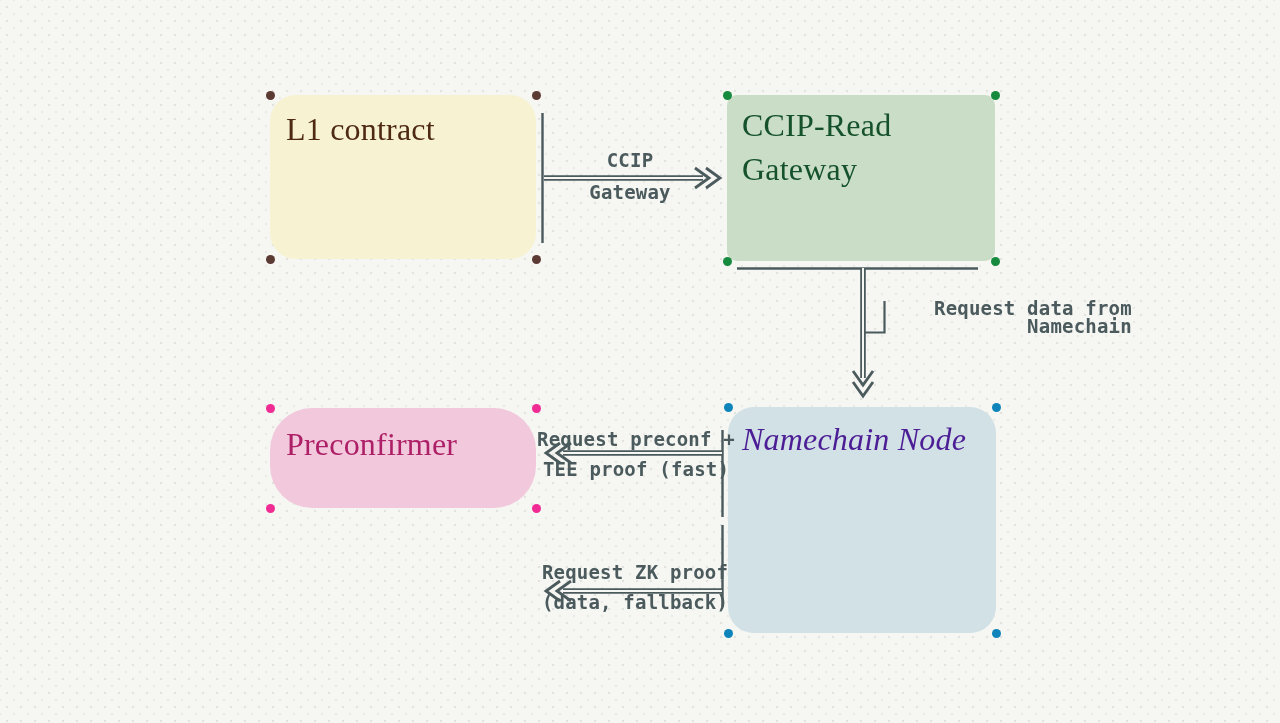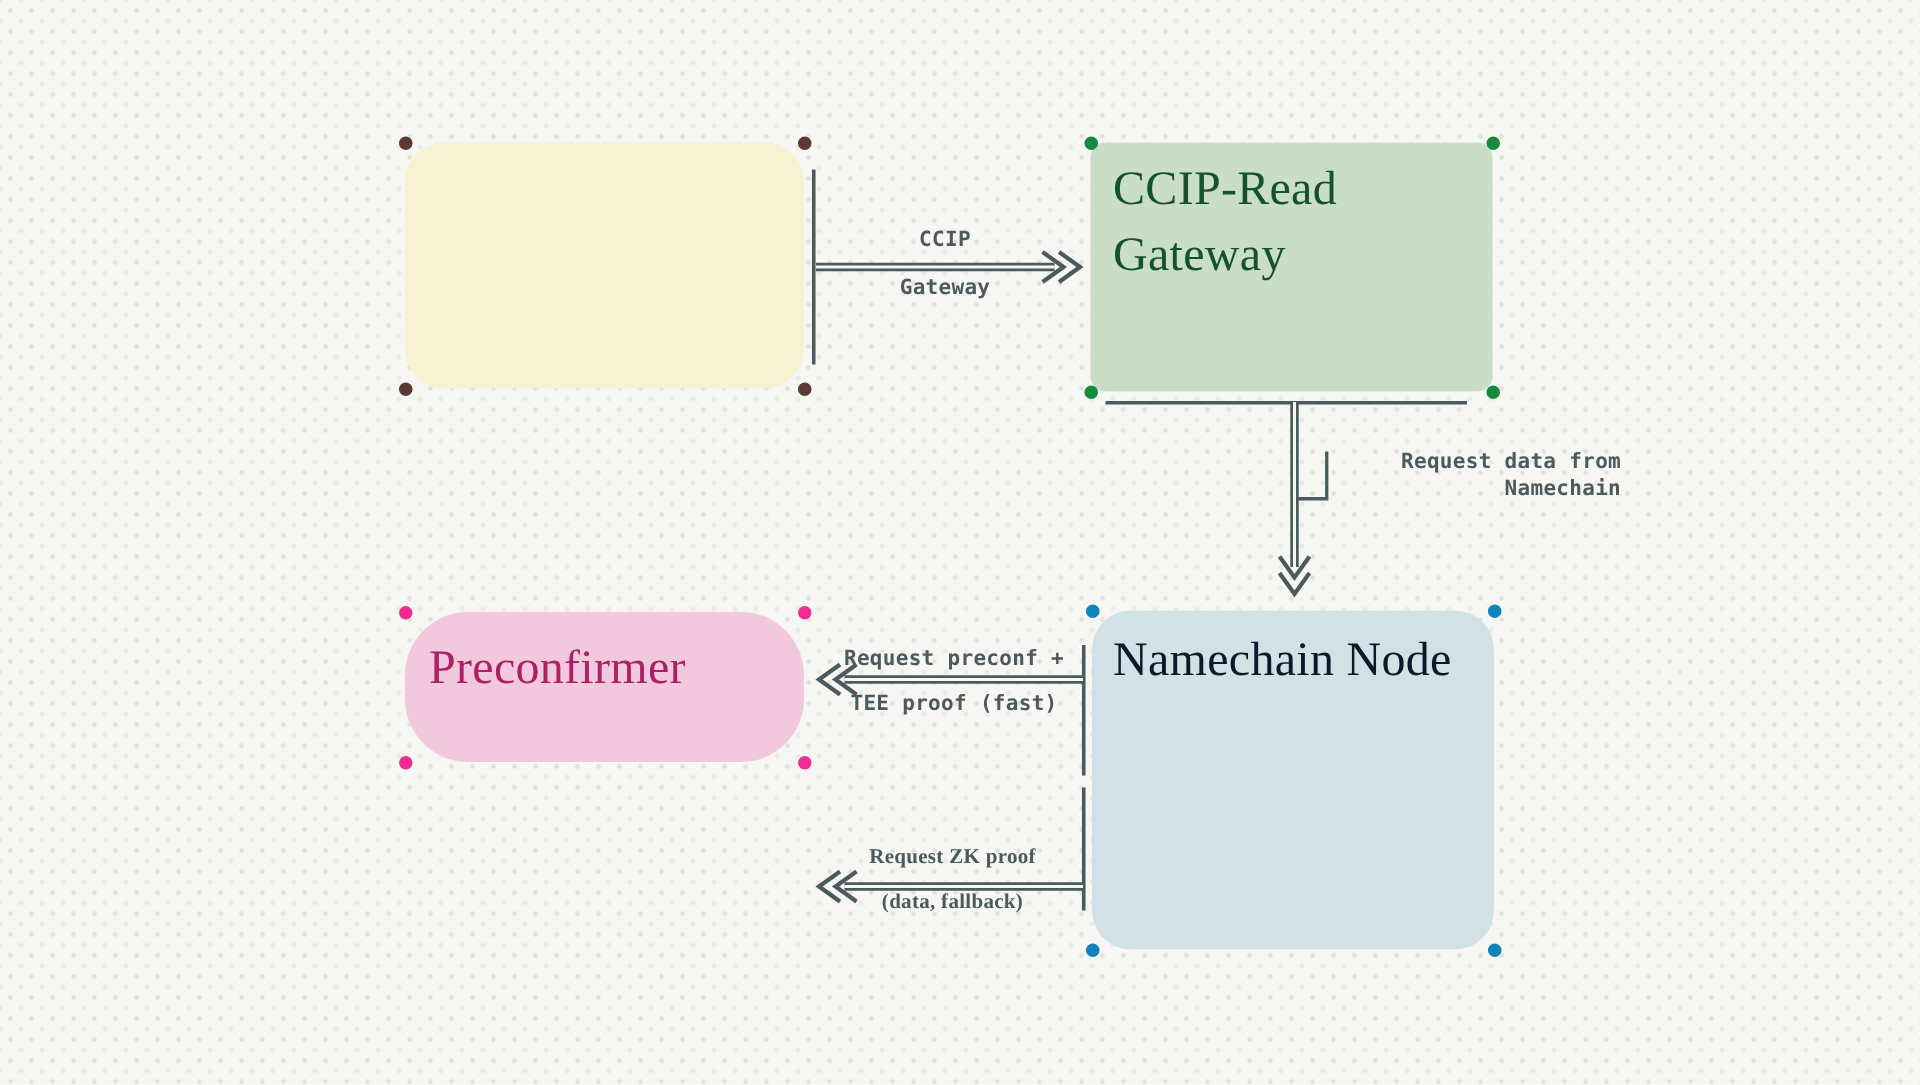--- a/index.html
+++ b/index.html
@@ -24,46 +24,46 @@
 
   .node{position:absolute;box-sizing:border-box;}
   .node-label{display:block;font-size:32px;line-height:44px;letter-spacing:0.2px;}
   .node-l1{left:270px;top:95px;width:266px;height:164px;background:#f7f3d2;border-radius:26px;padding:12px 16px;}
   .node-l1 .node-label{color:#4e2a13;}
   .node-gateway{left:727px;top:95px;width:268px;height:166px;background:#caddc6;border-radius:10px;padding:8px 15px;}
   .node-gateway .node-label{color:#15522c;}
   .node-preconfirmer{left:270px;top:408px;width:266px;height:100px;background:#f2c9dc;border-radius:42px;padding:14px 16px;}
   .node-preconfirmer .node-label{color:#ad1f66;}
   .node-namechain{left:728px;top:407px;width:268px;height:226px;background:#d1e1e6;border-radius:26px;padding:10px 14px;}
-  .node-namechain .node-label{color:#0f172a;}
+  .node-namechain .node-label{color:#4c1d95;font-style:italic;}
   .node-zk{left:270px;top:546px;width:266px;height:87px;background:#f57fb1;border-radius:42px;padding:12px 16px;}
   .node-zk .node-label{color:#9c1053;}
 
   .handle{position:absolute;width:9px;height:9px;border-radius:50%;}
   .handle.tl{left:-4.5px;top:-4.5px;}
   .handle.tr{right:-4.5px;top:-4.5px;}
   .handle.bl{left:-4.5px;bottom:-4.5px;}
   .handle.br{right:-4.5px;bottom:-4.5px;}
   .node-l1 .handle{background:#5c3a34;}
   .node-gateway .handle{background:#168b3d;}
   .node-preconfirmer .handle{background:#f02b94;}
   .node-namechain .handle{background:#0e84ba;}
   .node-zk .handle{background:#6f1c41;}
 
   .edge-label{
     position:absolute;
     display:flex;flex-direction:column;align-items:center;
     font-family:"DejaVu Sans Mono", monospace;
-    font-size:14px;line-height:14px;font-weight:bold;
+    font-size:19px;line-height:14px;font-weight:bold;
     color:#4b5a5c;letter-spacing:0.2px;white-space:nowrap;
   }
   .el-1{left:546px;top:153px;width:168px;gap:18px;}
   .el-2{left:890px;top:301px;align-items:flex-end;gap:4px;margin-left:44px;}
   .el-3{left:552px;top:432px;width:168px;gap:16px;}
-  .el-4{left:551px;top:565px;width:168px;gap:16px;font-family:Liberation Serif, serif;}
+  .el-4{left:551px;top:565px;width:168px;gap:16px;}
 </style>
 </head>
 <body>
 
 <div class="canvas">
 
   <svg class="edges" width="1280" height="723" viewBox="0 0 1280 723">
 
     <g>
       <path class="stub" d="M542.5 113 V243"></path>
@@ -93,20 +93,21 @@
     <g>
       <path class="stub" d="M722.5 525 V607"></path>
       <path class="shaft" d="M722 591 H563"></path>
       <path class="core" d="M722 591 H563"></path>
       <polyline class="chev" points="560,581 546,591 560,601"></polyline>
       <polyline class="chev" points="571,581 557,591 571,601"></polyline>
     </g>
   </svg>
 
   <div class="node node-l1">
+    <span class="node-label">L1 contract</span>
     <span class="handle tl"></span>
     <span class="handle tr"></span>
     <span class="handle bl"></span>
     <span class="handle br"></span>
   </div>
 
   <div class="node node-gateway">
     <span class="node-label">CCIP-Read Gateway</span>
     <span class="handle tl"></span>
     <span class="handle tr"></span>

